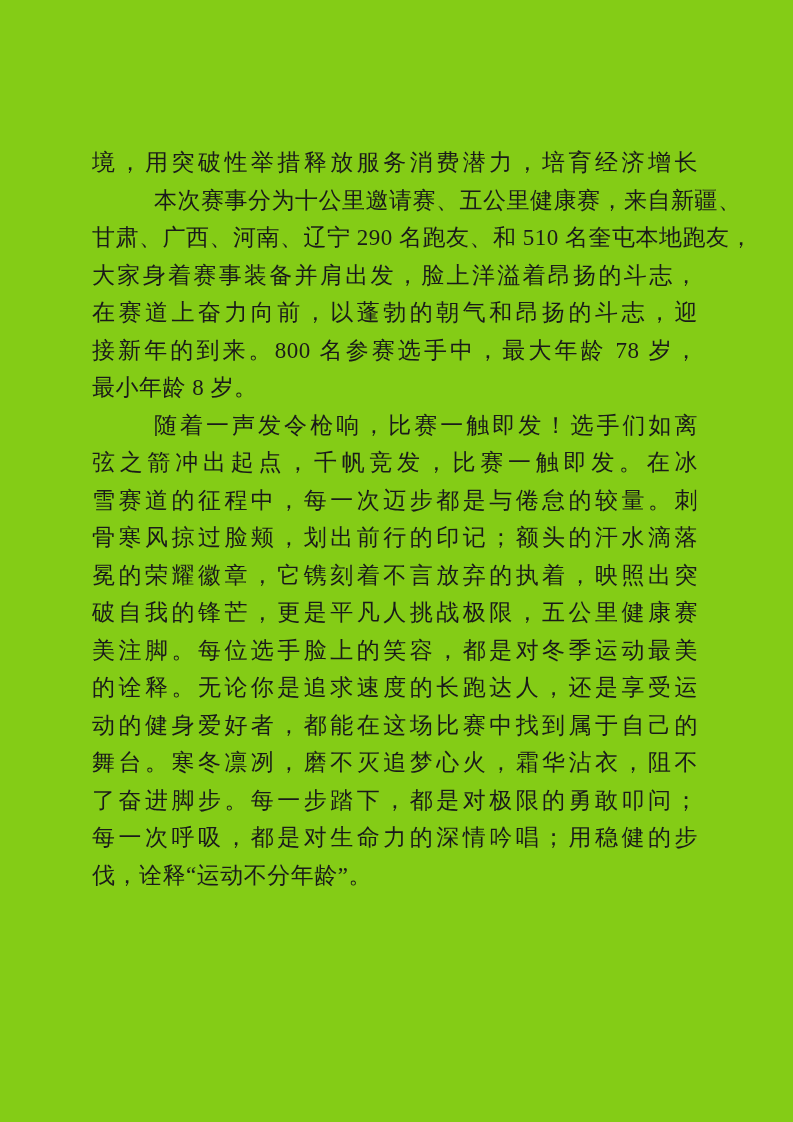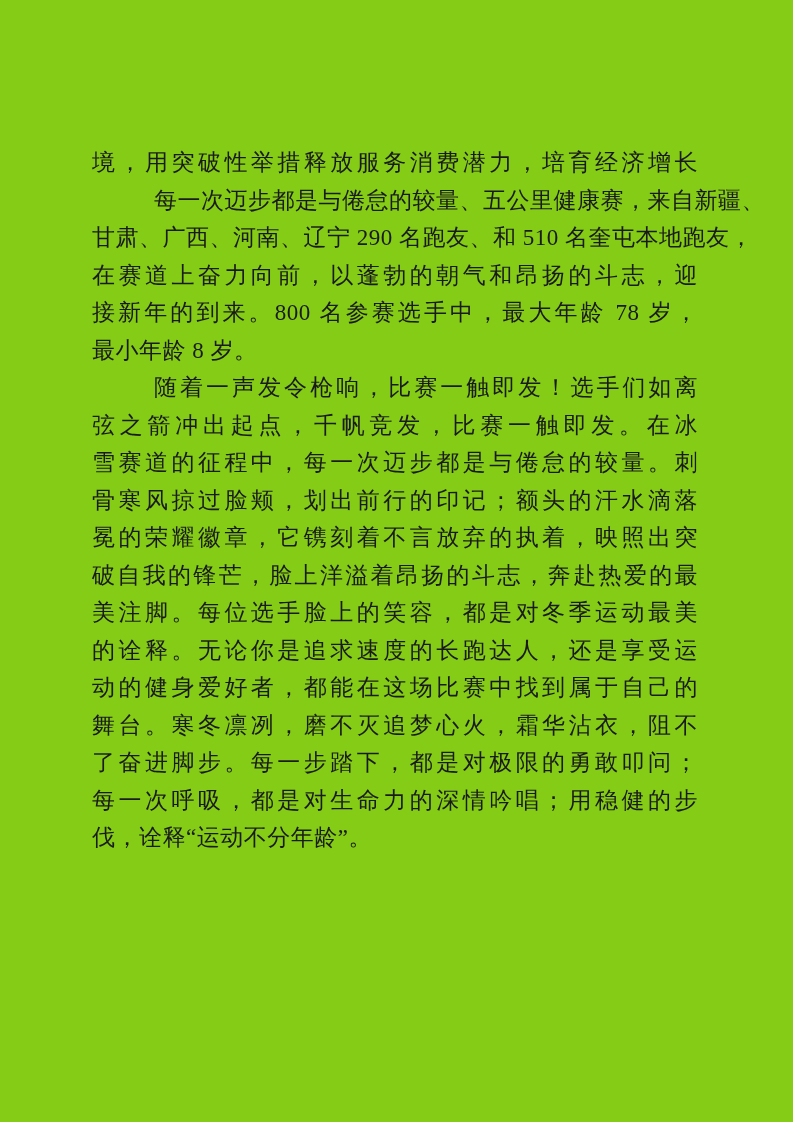--- a/index.html
+++ b/index.html
@@ -39,31 +39,32 @@
   .line.indent {
     text-indent: 62px;
   }
 </style>
 </head>
 <body>
 
 <div class="page">
   <div class="text-block">
       <div class="line justify">境，用突破性举措释放服务消费潜力，培育经济增长</div>
-      <div class="line justify indent">每一次迈步都是与倦怠的较量、五公里健康赛，来自新疆、</div>
+      <div class="line justify indent">本次赛事分为十公里邀请赛、五公里健康赛，来自新疆、</div>
       <div class="line justify">甘肃、广西、河南、辽宁 290 名跑友、和 510 名奎屯本地跑友，</div>
+      <div class="line justify">大家身着赛事装备并肩出发，脸上洋溢着昂扬的斗志，</div>
       <div class="line justify">在赛道上奋力向前，以蓬勃的朝气和昂扬的斗志，迎</div>
       <div class="line justify">接新年的到来。800 名参赛选手中，最大年龄 78 岁，</div>
       <div class="line plain">最小年龄 8 岁。</div>
       <div class="line justify indent">随着一声发令枪响，比赛一触即发！选手们如离</div>
       <div class="line justify">弦之箭冲出起点，千帆竞发，比赛一触即发。在冰</div>
       <div class="line justify">雪赛道的征程中，每一次迈步都是与倦怠的较量。刺</div>
       <div class="line justify">骨寒风掠过脸颊，划出前行的印记；额头的汗水滴落</div>
       <div class="line justify">冕的荣耀徽章，它镌刻着不言放弃的执着，映照出突</div>
-      <div class="line justify">破自我的锋芒，脸上洋溢着昂扬的斗志，奔赴热爱的最</div>
+      <div class="line justify">破自我的锋芒，更是平凡人挑战极限，五公里健康赛</div>
       <div class="line justify">美注脚。每位选手脸上的笑容，都是对冬季运动最美</div>
       <div class="line justify">的诠释。无论你是追求速度的长跑达人，还是享受运</div>
       <div class="line justify">动的健身爱好者，都能在这场比赛中找到属于自己的</div>
       <div class="line justify">舞台。寒冬凛冽，磨不灭追梦心火，霜华沾衣，阻不</div>
       <div class="line justify">了奋进脚步。每一步踏下，都是对极限的勇敢叩问；</div>
       <div class="line justify">每一次呼吸，都是对生命力的深情吟唱；用稳健的步</div>
       <div class="line plain">伐，诠释“运动不分年龄”。</div>
     </div>
 </div>
 

